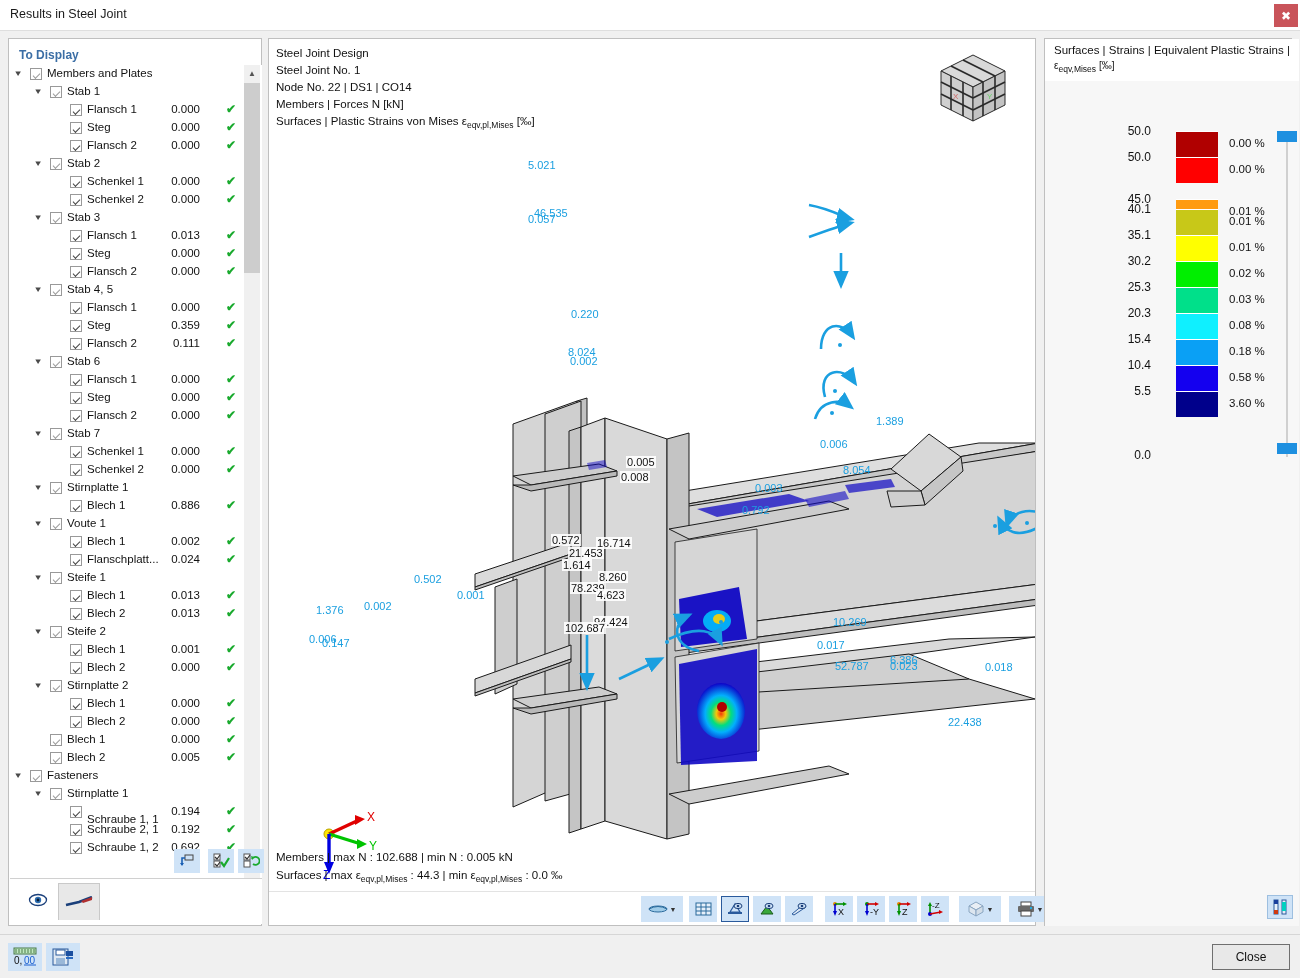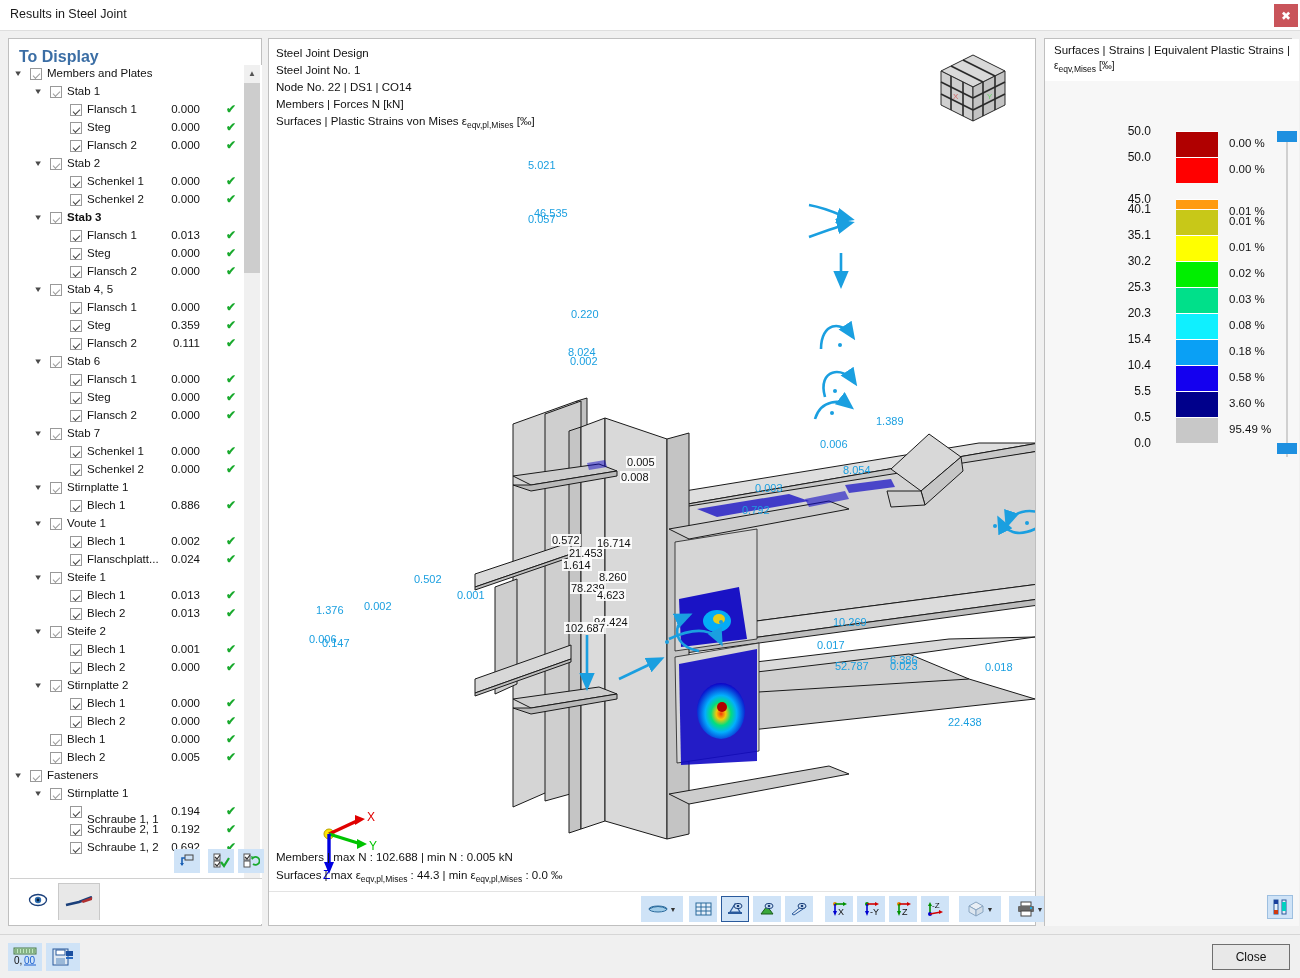--- a/index.html
+++ b/index.html
@@ -43,21 +43,21 @@
 
   
   .left-panel {
     position: absolute; left: 8px; top: 7px;
     width: 254px; height: 888px;
     background: #ffffff;
     border: 1px solid #bfbfbf;
   }
   .todisplay-label {
     position: absolute; left: 10px; top: 9px;
-    font-size: 16px; color: #3b6ea5; font-weight: bold;
+    font-size: 12px; color: #3b6ea5; font-weight: bold;
   }
   .tree-scroll {
     position: absolute; left: 1px; top: 26px;
     width: 252px; height: 813px;
     overflow: hidden;
     background: #fff;
   }
   .tree-col-line1 {
     position: absolute; left: 170px; top: 26px; width: 1px; height: 813px;
     background: #d8d8d8;
@@ -362,21 +362,21 @@
           </div>
           <div class="tree-row">
             <span class="tw-check dark" style="left: 60px;"></span>
             <span class="tw-label" style="left: 77px;">Schenkel 2</span>
             <span class="tw-val">0.000</span>
             <span class="tw-ok">✔</span>
           </div>
           <div class="tree-row">
             <span class="tw-caret" style="left: 22px;">▾</span>
             <span class="tw-check" style="left: 40px;"></span>
-            <span class="tw-label" style="left: 57px; font-weight: bold;">Stab 3</span>
+            <span class="tw-label" style="left: 57px;">Stab 3</span>
           </div>
           <div class="tree-row">
             <span class="tw-check dark" style="left: 60px;"></span>
             <span class="tw-label" style="left: 77px;">Flansch 1</span>
             <span class="tw-val">0.013</span>
             <span class="tw-ok">✔</span>
           </div>
           <div class="tree-row">
             <span class="tw-check dark" style="left: 60px;"></span>
             <span class="tw-label" style="left: 77px;">Steg</span>
@@ -993,26 +993,21 @@
           <div class="lg-row" style="top: 284px; padding-left: 22px;">
             <div class="lg-tick" style="top: -7px;">10.4</div>
             <div class="lg-swatch" style="background: rgb(20, 0, 239);"></div>
             <div class="lg-pct" style="top: 6px;">0.58 %</div>
           </div>
           <div class="lg-row" style="top: 310px;">
             <div class="lg-tick" style="top: -7px;">5.5</div>
             <div class="lg-swatch" style="background: rgb(0, 0, 139);"></div>
             <div class="lg-pct" style="top: 6px; text-align: center;">3.60 %</div>
           </div>
-          <div class="lg-row" style="top: 336px;">
-            <div class="lg-tick" style="top: -7px;">0.5</div>
-            <div class="lg-swatch" style="background: rgb(200, 200, 200);"></div>
-            <div class="lg-pct" style="top: 6px;">95.49 %</div>
-          </div>
-          <div class="lg-tick" style="position: absolute; top: 355px; text-align: right;">0.0</div>
+          <div class="lg-tick" style="position: absolute; top: 367px; text-align: right;">0.0</div>
         </div>
       <div class="legend-foot">
         <div class="lg-foot-btn">
           <svg width="18" height="16" viewBox="0 0 18 16">
             <rect x="3" y="1" width="4" height="14" fill="#e8f0f8" stroke="#2a5a9c"></rect>
             <rect x="3" y="1" width="4" height="4" fill="#1a3f9c"></rect>
             <rect x="3" y="11" width="4" height="4" fill="#d03a10"></rect>
             <rect x="11" y="1" width="4" height="14" fill="#e8f0f8" stroke="#2a5a9c"></rect>
             <rect x="11" y="3" width="4" height="9" fill="#00d0c0"></rect>
           </svg>

